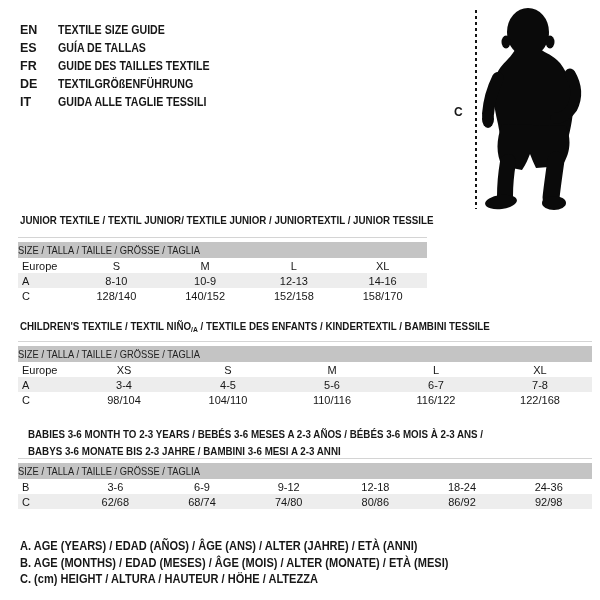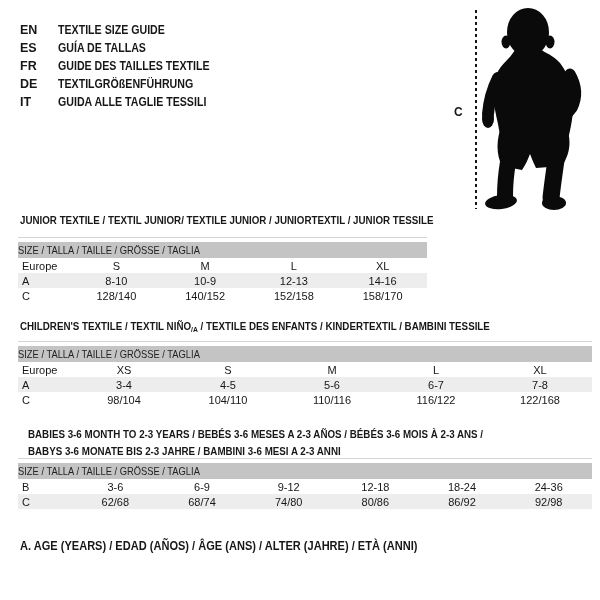--- a/index.html
+++ b/index.html
@@ -190,13 +190,15 @@
     <div class="cell">68/74</div>
     <div class="cell">74/80</div>
     <div class="cell">80/86</div>
     <div class="cell">86/92</div>
     <div class="cell">92/98</div>
   </div>
 </div>
 
 <div class="abs footnotes">
   <div><span class="cx">A. AGE (YEARS) / EDAD (AÑOS) / ÂGE (ANS) / ALTER (JAHRE) / ETÀ (ANNI)</span></div>
+  <div><span class="cx">B. AGE (MONTHS) / EDAD (MESES) / ÂGE (MOIS) / ALTER (MONATE) / ETÀ (MESI)</span></div>
+  <div><span class="cx">C. (cm) HEIGHT / ALTURA / HAUTEUR / HÖHE / ALTEZZA</span></div>
 </div>
 
 </body></html>

